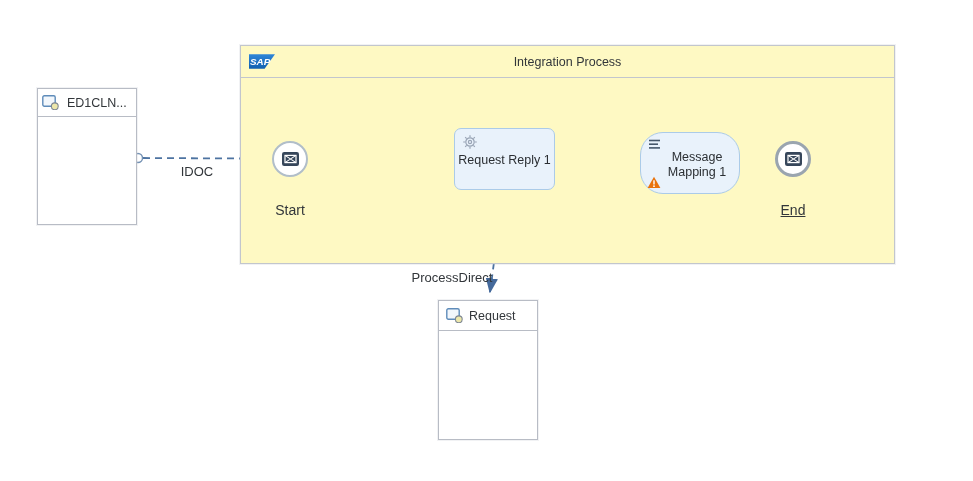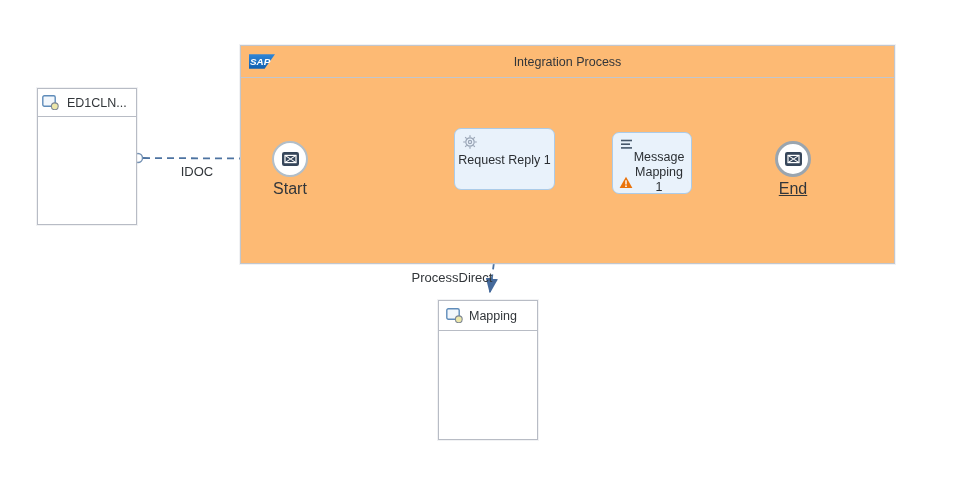--- a/index.html
+++ b/index.html
@@ -37,21 +37,21 @@
     white-space: nowrap;
     overflow: hidden;
   }
   #sender   { left: 37px;  top: 88px;  width: 100px; height: 137px; }
   #receiver { left: 438px; top: 300px; width: 100px; height: 140px; }
   
   .process-container {
     position: absolute;
     left: 240px; top: 45px;
     width: 655px; height: 219px;
-    background: #fdba74;
+    background: #fef9c3;
     border: 1px solid #c2c6cd;
     box-shadow: 0 0 0 1px rgba(200,204,212,.25);
   }
   .process-header {
     position: relative;
     height: 32px;
     border-bottom: 1px solid #c2c6cd;
   }
   .process-title {
     position: absolute;
@@ -75,34 +75,35 @@
     display: flex;
     align-items: center;
     justify-content: center;
   }
   #start-node { left: 272px; top: 141px; border: 2px solid #b1bec9; }
   #end-node   { left: 775px; top: 141px; border: 3px solid #9aa5af; }
   .node-label {
     position: absolute;
     width: 64px;
     text-align: center;
-    font-size: 16px;
-    color: #32363a;
+    font-size: 14px;
+    color: #32363a;
+    margin-top: 22px;
   }
   #start-label { left: 258px; top: 180px; }
   #end-label   { left: 761px; top: 180px; text-decoration: underline; }
   
   .task-node {
     position: absolute;
     background: #e9f2fb;
     border: 1px solid #abcbe8;
     border-radius: 7px;
   }
   #request-reply   { left: 454px; top: 128px; width: 101px; height: 62px; }
-  #message-mapping { left: 612px; top: 132px; width: 80px; height: 62px; }
+  #message-mapping { left: 640px; top: 132px; width: 100px; height: 62px; border-radius: 23px; }
   .task-label {
     position: absolute;
     left: 0; right: 0;
     text-align: center;
     font-size: 12.5px;
     color: #2b2f33;
     line-height: 1.2;
   }
   #request-reply .task-label { top: 24px; }
   #message-mapping .task-label { top: 17px; left: 18px; right: 4px; }
@@ -158,21 +159,21 @@
       <span class="p-label">ED1CLN...</span>
     </div>
   </div>
 
   <div class="participant" id="receiver">
     <div class="p-header" style="height:30px; padding-left:7px; gap:6px;">
       <svg width="17" height="15" viewBox="0 0 17 15">
         <rect x="0.8" y="0.8" width="12.4" height="10.4" rx="1.5" fill="#f2f7fc" stroke="#5f8cba" stroke-width="1.4"></rect>
         <circle cx="12.8" cy="11.3" r="3.4" fill="#ece7ab" stroke="#7d8691" stroke-width="1.1"></circle>
       </svg>
-      <span class="p-label">Mapping</span>
+      <span class="p-label">Request</span>
     </div>
   </div>
 
   <div class="process-container">
     <div class="process-header">
       <svg class="sap-logo" viewBox="0 0 50 28">
         <defs>
           <linearGradient id="sapgrad" x1="0" y1="0" x2="0" y2="1">
             <stop offset="0" stop-color="#2f86d8"></stop>
             <stop offset="1" stop-color="#1160b0"></stop>

